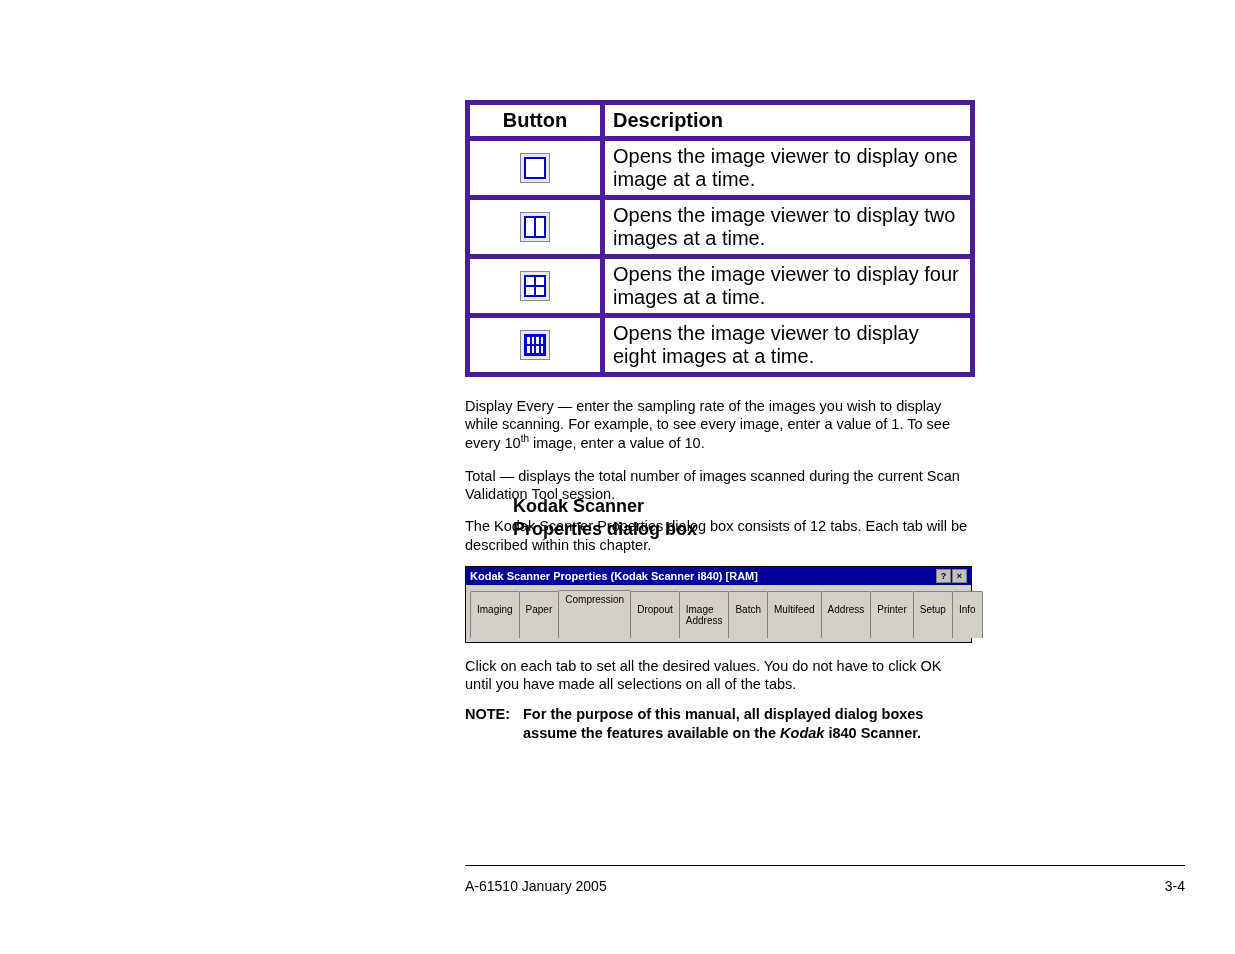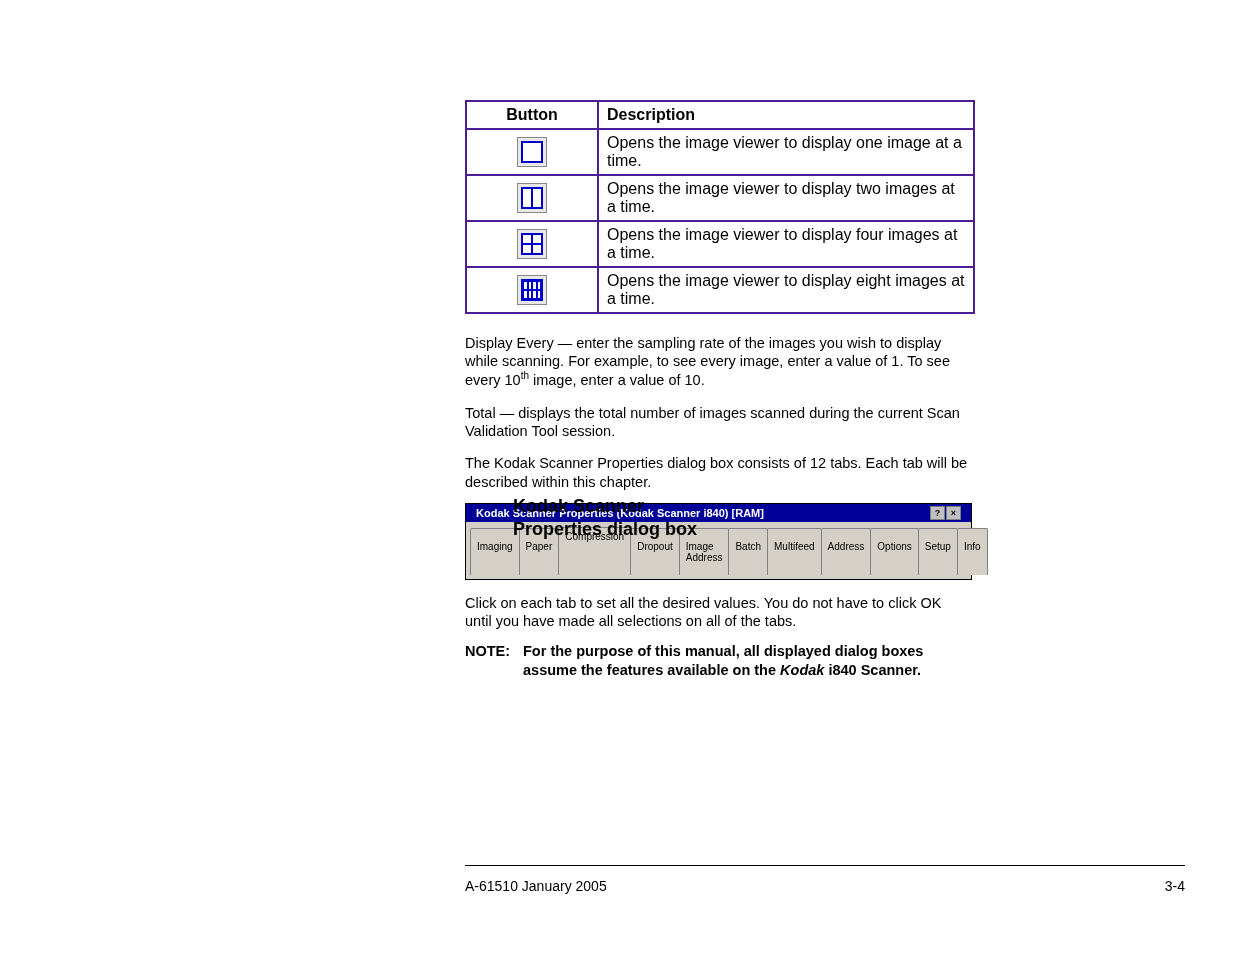--- a/index.html
+++ b/index.html
@@ -19,23 +19,23 @@
   .content-area {
     margin-left: 415px;
     width: 725px;
   }
   table.btn-table {
     border-collapse: collapse;
     width: 510px;
     margin-bottom: 20px;
   }
   table.btn-table th, table.btn-table td {
-    border: 2px solid #4c1d95;
+    border: 5px solid #4c1d95;
     padding: 4px 8px;
-    font-size: 16px;
+    font-size: 20px;
     text-align: left;
     vertical-align: middle;
   }
   table.btn-table th {
     font-weight: bold;
     text-align: center;
   }
   table.btn-table td.icon-cell {
     text-align: center;
     width: 130px;
@@ -107,21 +107,21 @@
   .dialog-img {
     width: 505px;
     border: 1px solid #000;
     margin-bottom: 10px;
   }
   .dialog-titlebar {
     background: #000099;
     color: white;
     font-size: 11px;
     font-weight: bold;
-    padding: 2px 10px;
+    padding: 2px 4px;
     display: flex;
     justify-content: space-between;
     align-items: center;
   }
   .dialog-titlebar .ctrls {
     display: flex;
     gap: 1px;
   }
   .dialog-titlebar .ctrl {
     width: 13px;
@@ -243,21 +243,21 @@
       </div>
       <div class="dialog-tabs">
         <span class="dialog-tab">Imaging</span>
         <span class="dialog-tab">Paper</span>
         <span class="dialog-tab active">Compression</span>
         <span class="dialog-tab">Dropout</span>
         <span class="dialog-tab">Image Address</span>
         <span class="dialog-tab">Batch</span>
         <span class="dialog-tab">Multifeed</span>
         <span class="dialog-tab">Address</span>
-        <span class="dialog-tab">Options</span>
+        <span class="dialog-tab">Printer</span>
         <span class="dialog-tab">Setup</span>
         <span class="dialog-tab">Info</span>
       </div>
     </div>
 
     <p class="para">
       <span>Click on each tab to set all the desired values. You do not have to click </span><b>OK</b><span> until you have made all selections on all of the tabs.</span>
     </p>
 
     <div class="note-hanging">

